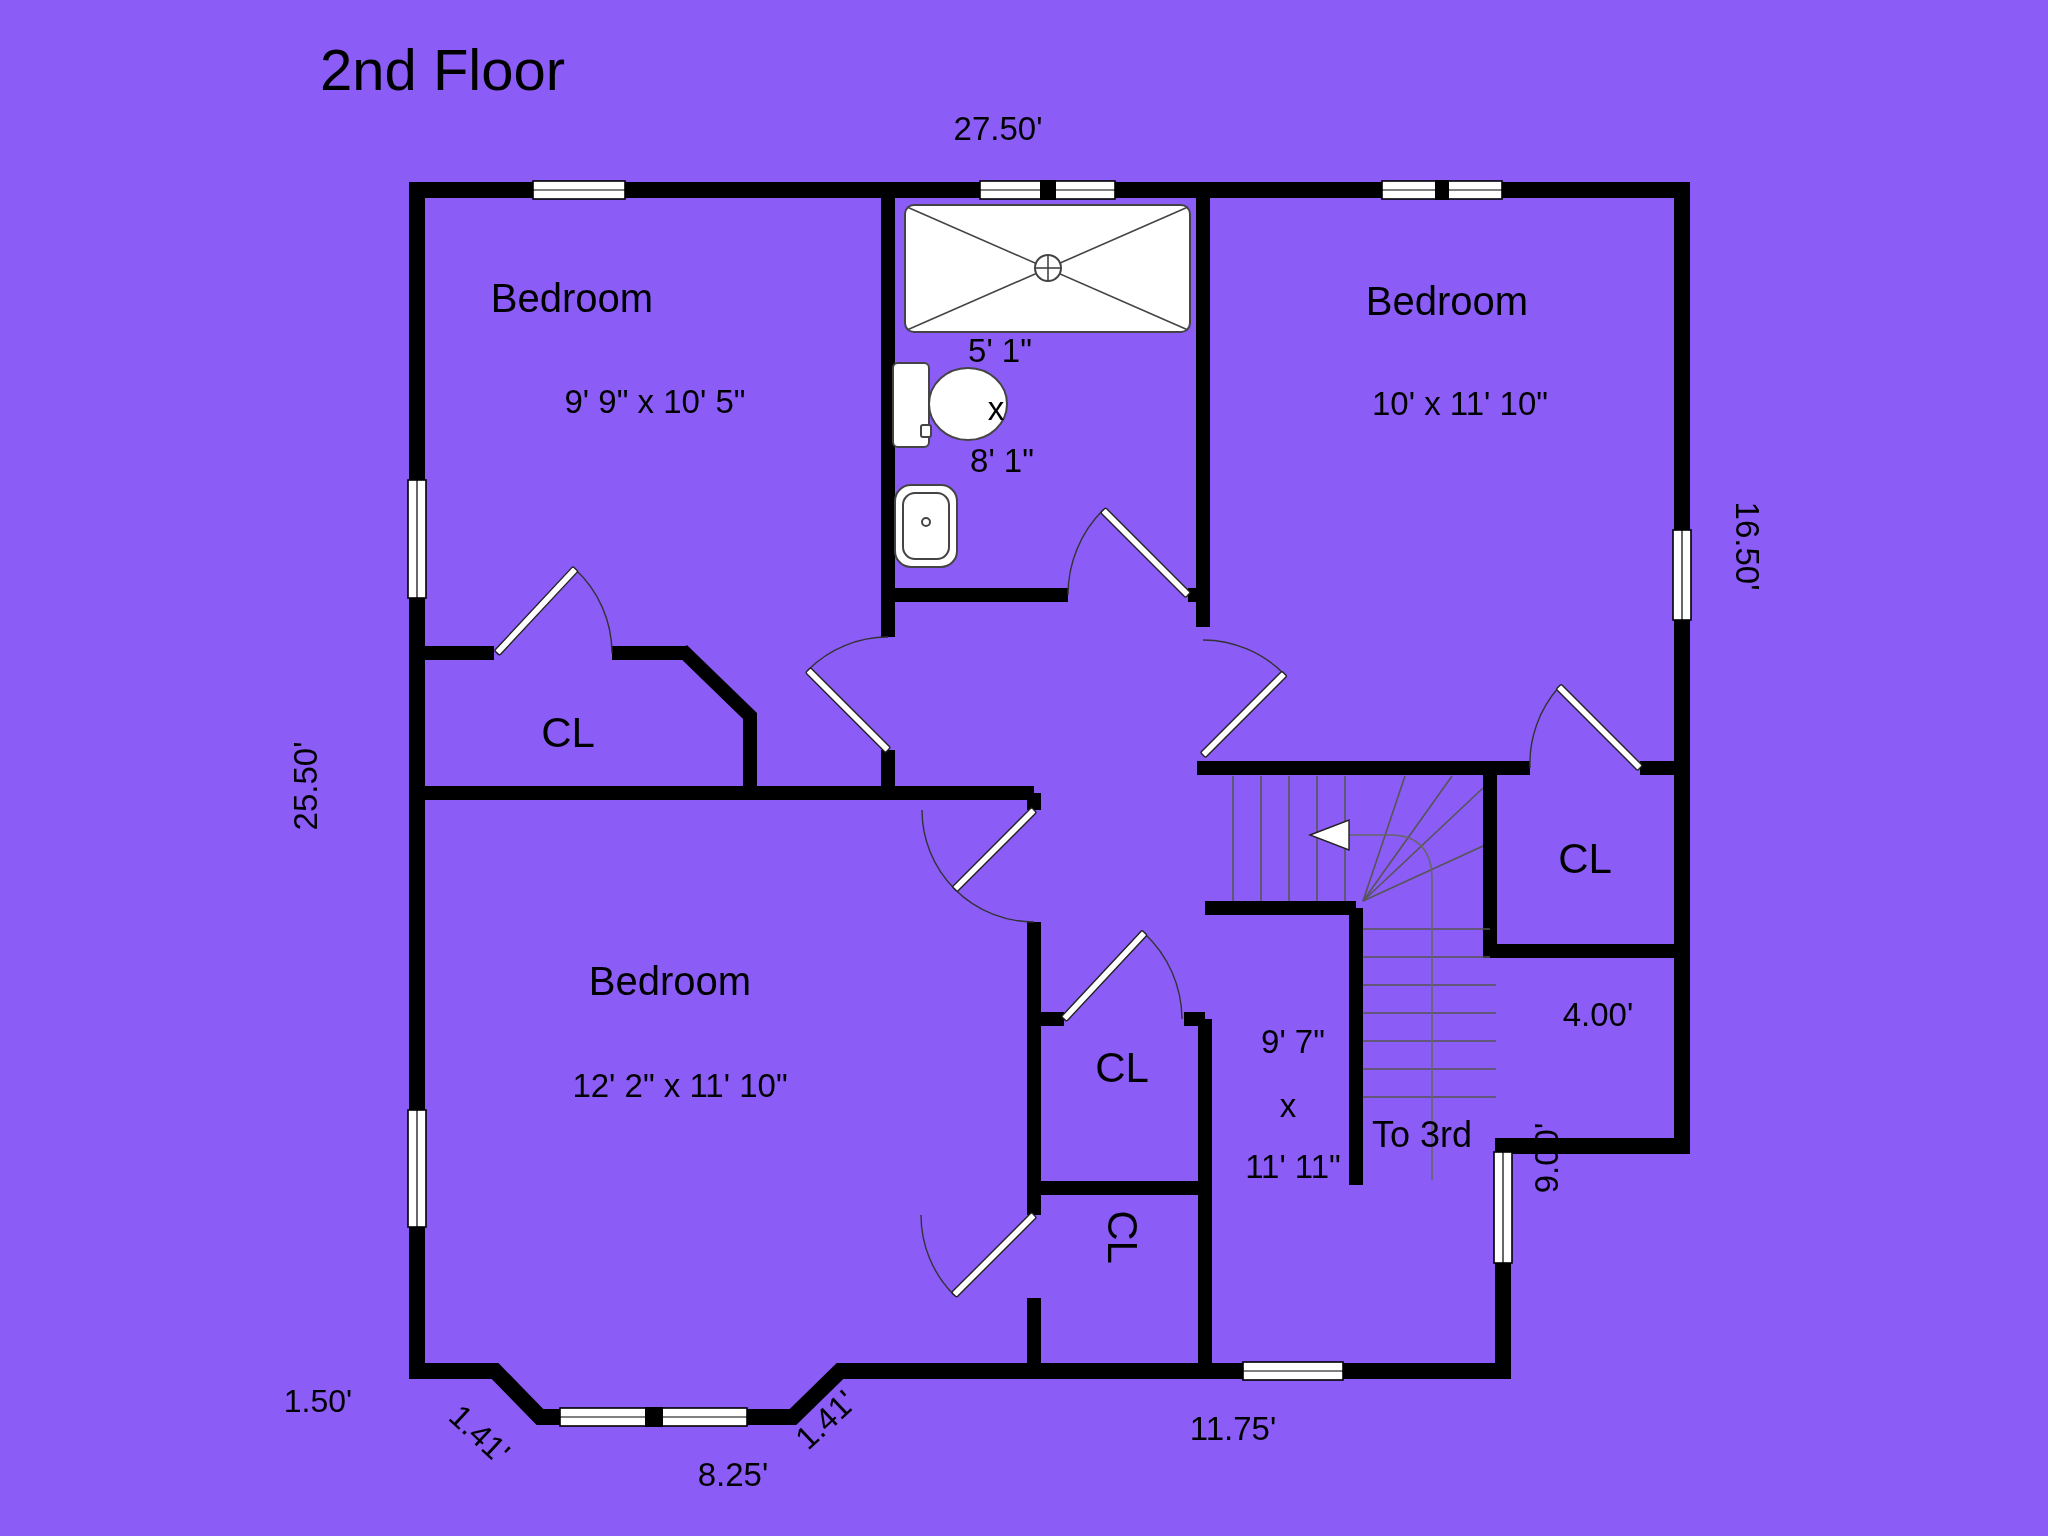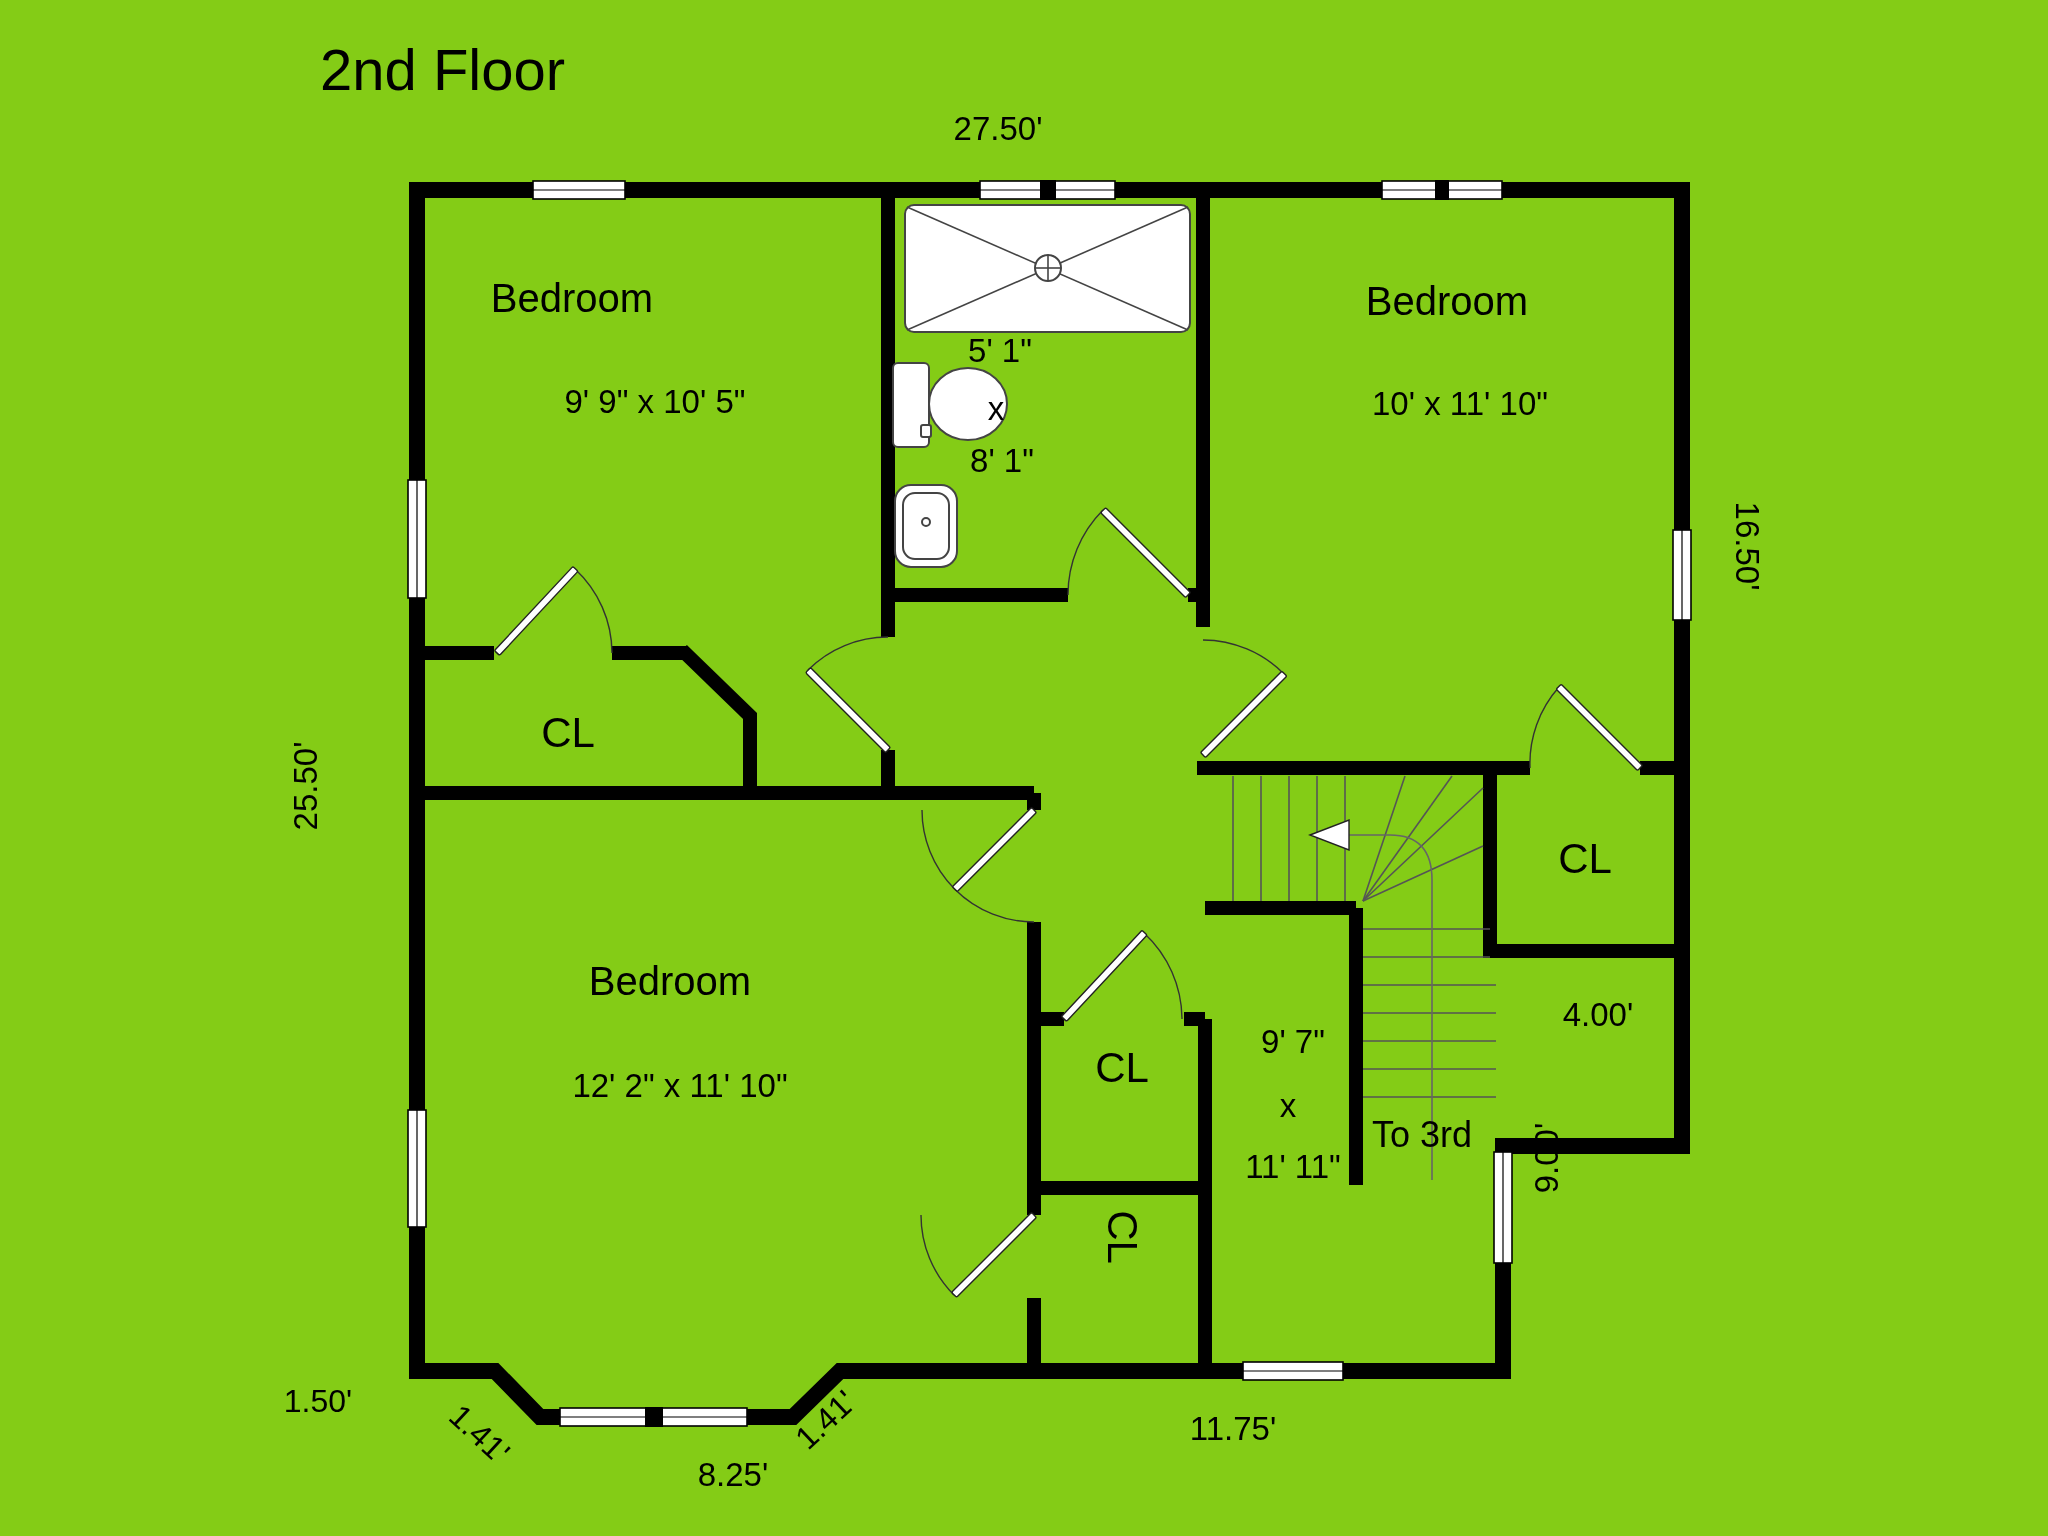--- a/index.html
+++ b/index.html
@@ -1,16 +1,16 @@
 <!DOCTYPE html>
 <html><head>
 <meta charset="utf-8">
 <style>
   html,body{margin:0;padding:0;background:#ffffff;}
-  #stage{position:relative;width:2048px;height:1536px;background:#84cc16;
+  #stage{position:relative;width:2048px;height:1536px;background:#8b5cf6;
          font-family:"Liberation Sans", sans-serif;}
   svg{position:absolute;left:0;top:0;}
   text{fill:#000;font-family:"Liberation Sans", sans-serif;}
   .wall{stroke:#000;fill:none;stroke-linejoin:miter;stroke-linecap:butt;}
   .ext{stroke-width:16;}
   .int{stroke-width:14;}
   .fix{stroke:#444;stroke-width:2;fill:#fff;}
   .fixline{stroke:#444;stroke-width:1.6;fill:none;}
   .stair{stroke:#555;stroke-width:1.6;fill:none;}
   .walk{stroke:#666;stroke-width:1.6;fill:none;}

